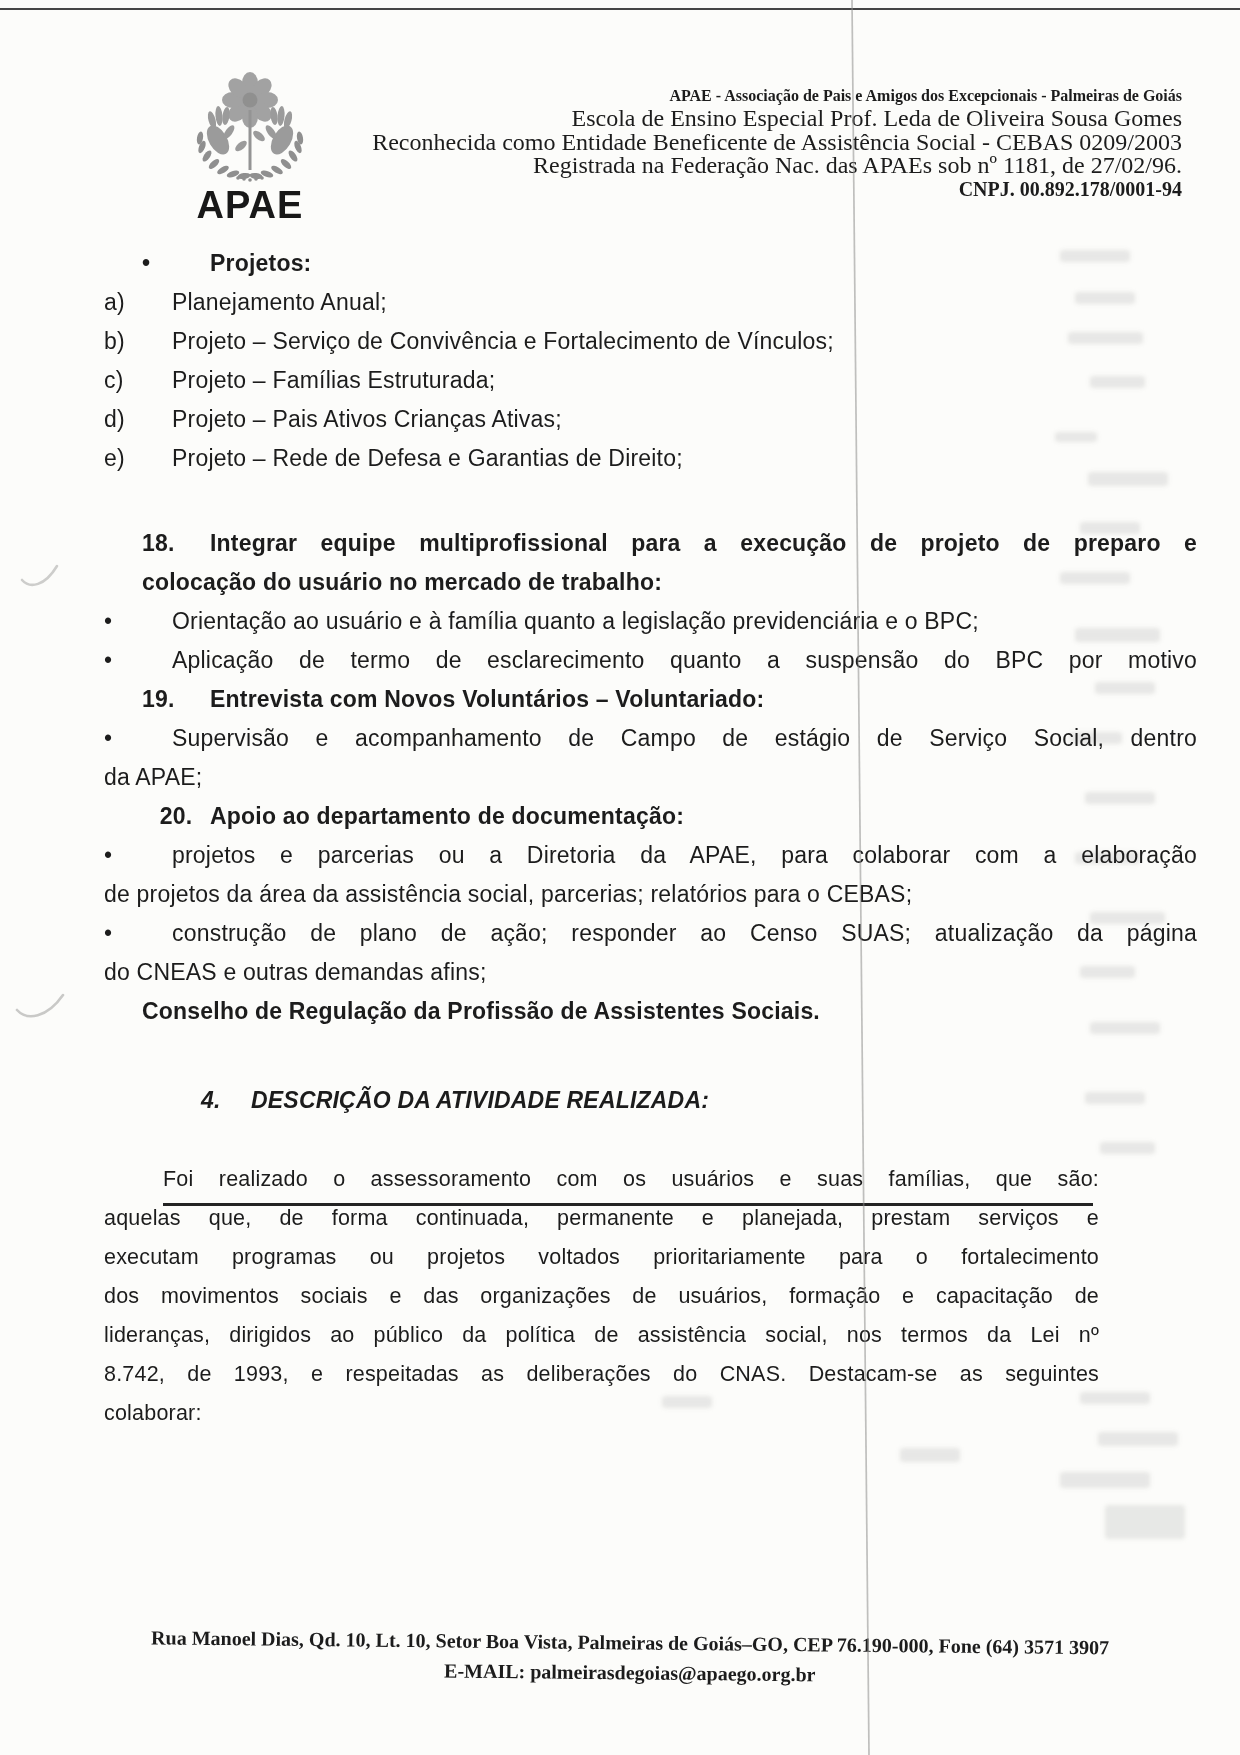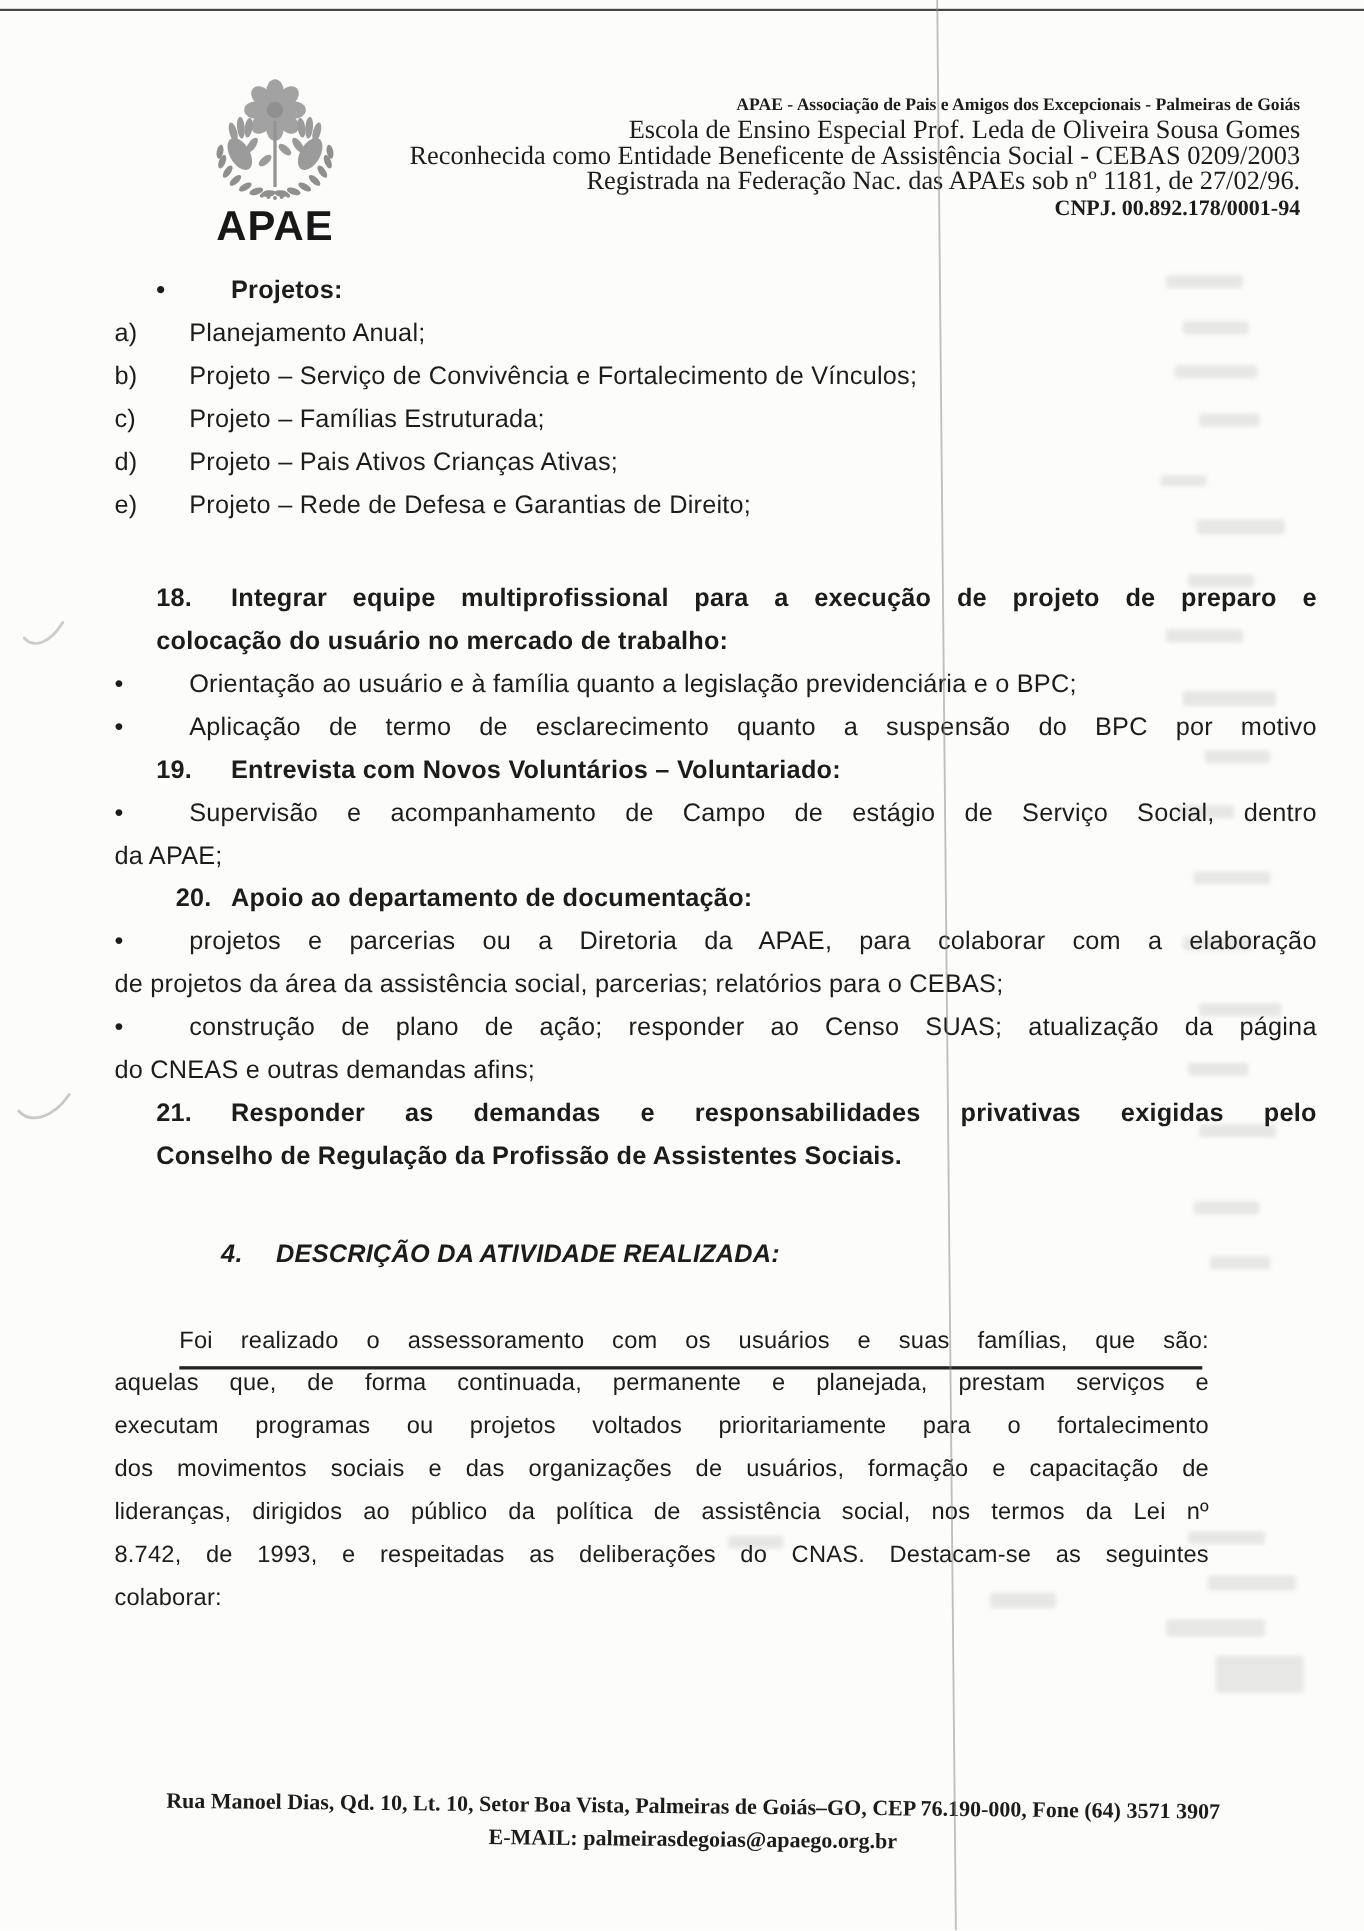--- a/index.html
+++ b/index.html
@@ -152,21 +152,20 @@
       </div>
       <div class="para">
         <div class="line just"><span class="marker" style="width: 68px;">•</span>projetos e parcerias ou a Diretoria da APAE, para colaborar com a elaboração</div>
         <div class="line">de projetos da área da assistência social, parcerias; relatórios para o CEBAS;</div>
       </div>
       <div class="para">
         <div class="line just"><span class="marker" style="width: 68px;">•</span>construção de plano de ação; responder ao Censo SUAS; atualização da página</div>
         <div class="line">do CNEAS e outras demandas afins;</div>
       </div>
       <div class="para bold">
-        <div class="line just"><span class="marker" style="width: 68px;">21.</span>Responder as demandas e responsabilidades privativas exigidas pelo</div>
         <div class="line">Conselho de Regulação da Profissão de Assistentes Sociais.</div>
       </div>
       <div class="para bold h4" style="margin-top: 50px;">
         <div class="line"><span class="marker" style="width: 50px;">4.</span>DESCRIÇÃO DA ATIVIDADE REALIZADA:</div>
       </div>
       <div class="para narrow" style="margin-top: 40px;">
         <div class="line just" style="text-indent: 59px;"><span class="u">Foi realizado o assessoramento com os usuários e suas famílias, que são</span>:</div>
         <div class="line just">aquelas que, de forma continuada, permanente e planejada, prestam serviços e</div>
         <div class="line just">executam programas ou projetos voltados prioritariamente para o fortalecimento</div>
         <div class="line just">dos movimentos sociais e das organizações de usuários, formação e capacitação de</div>

